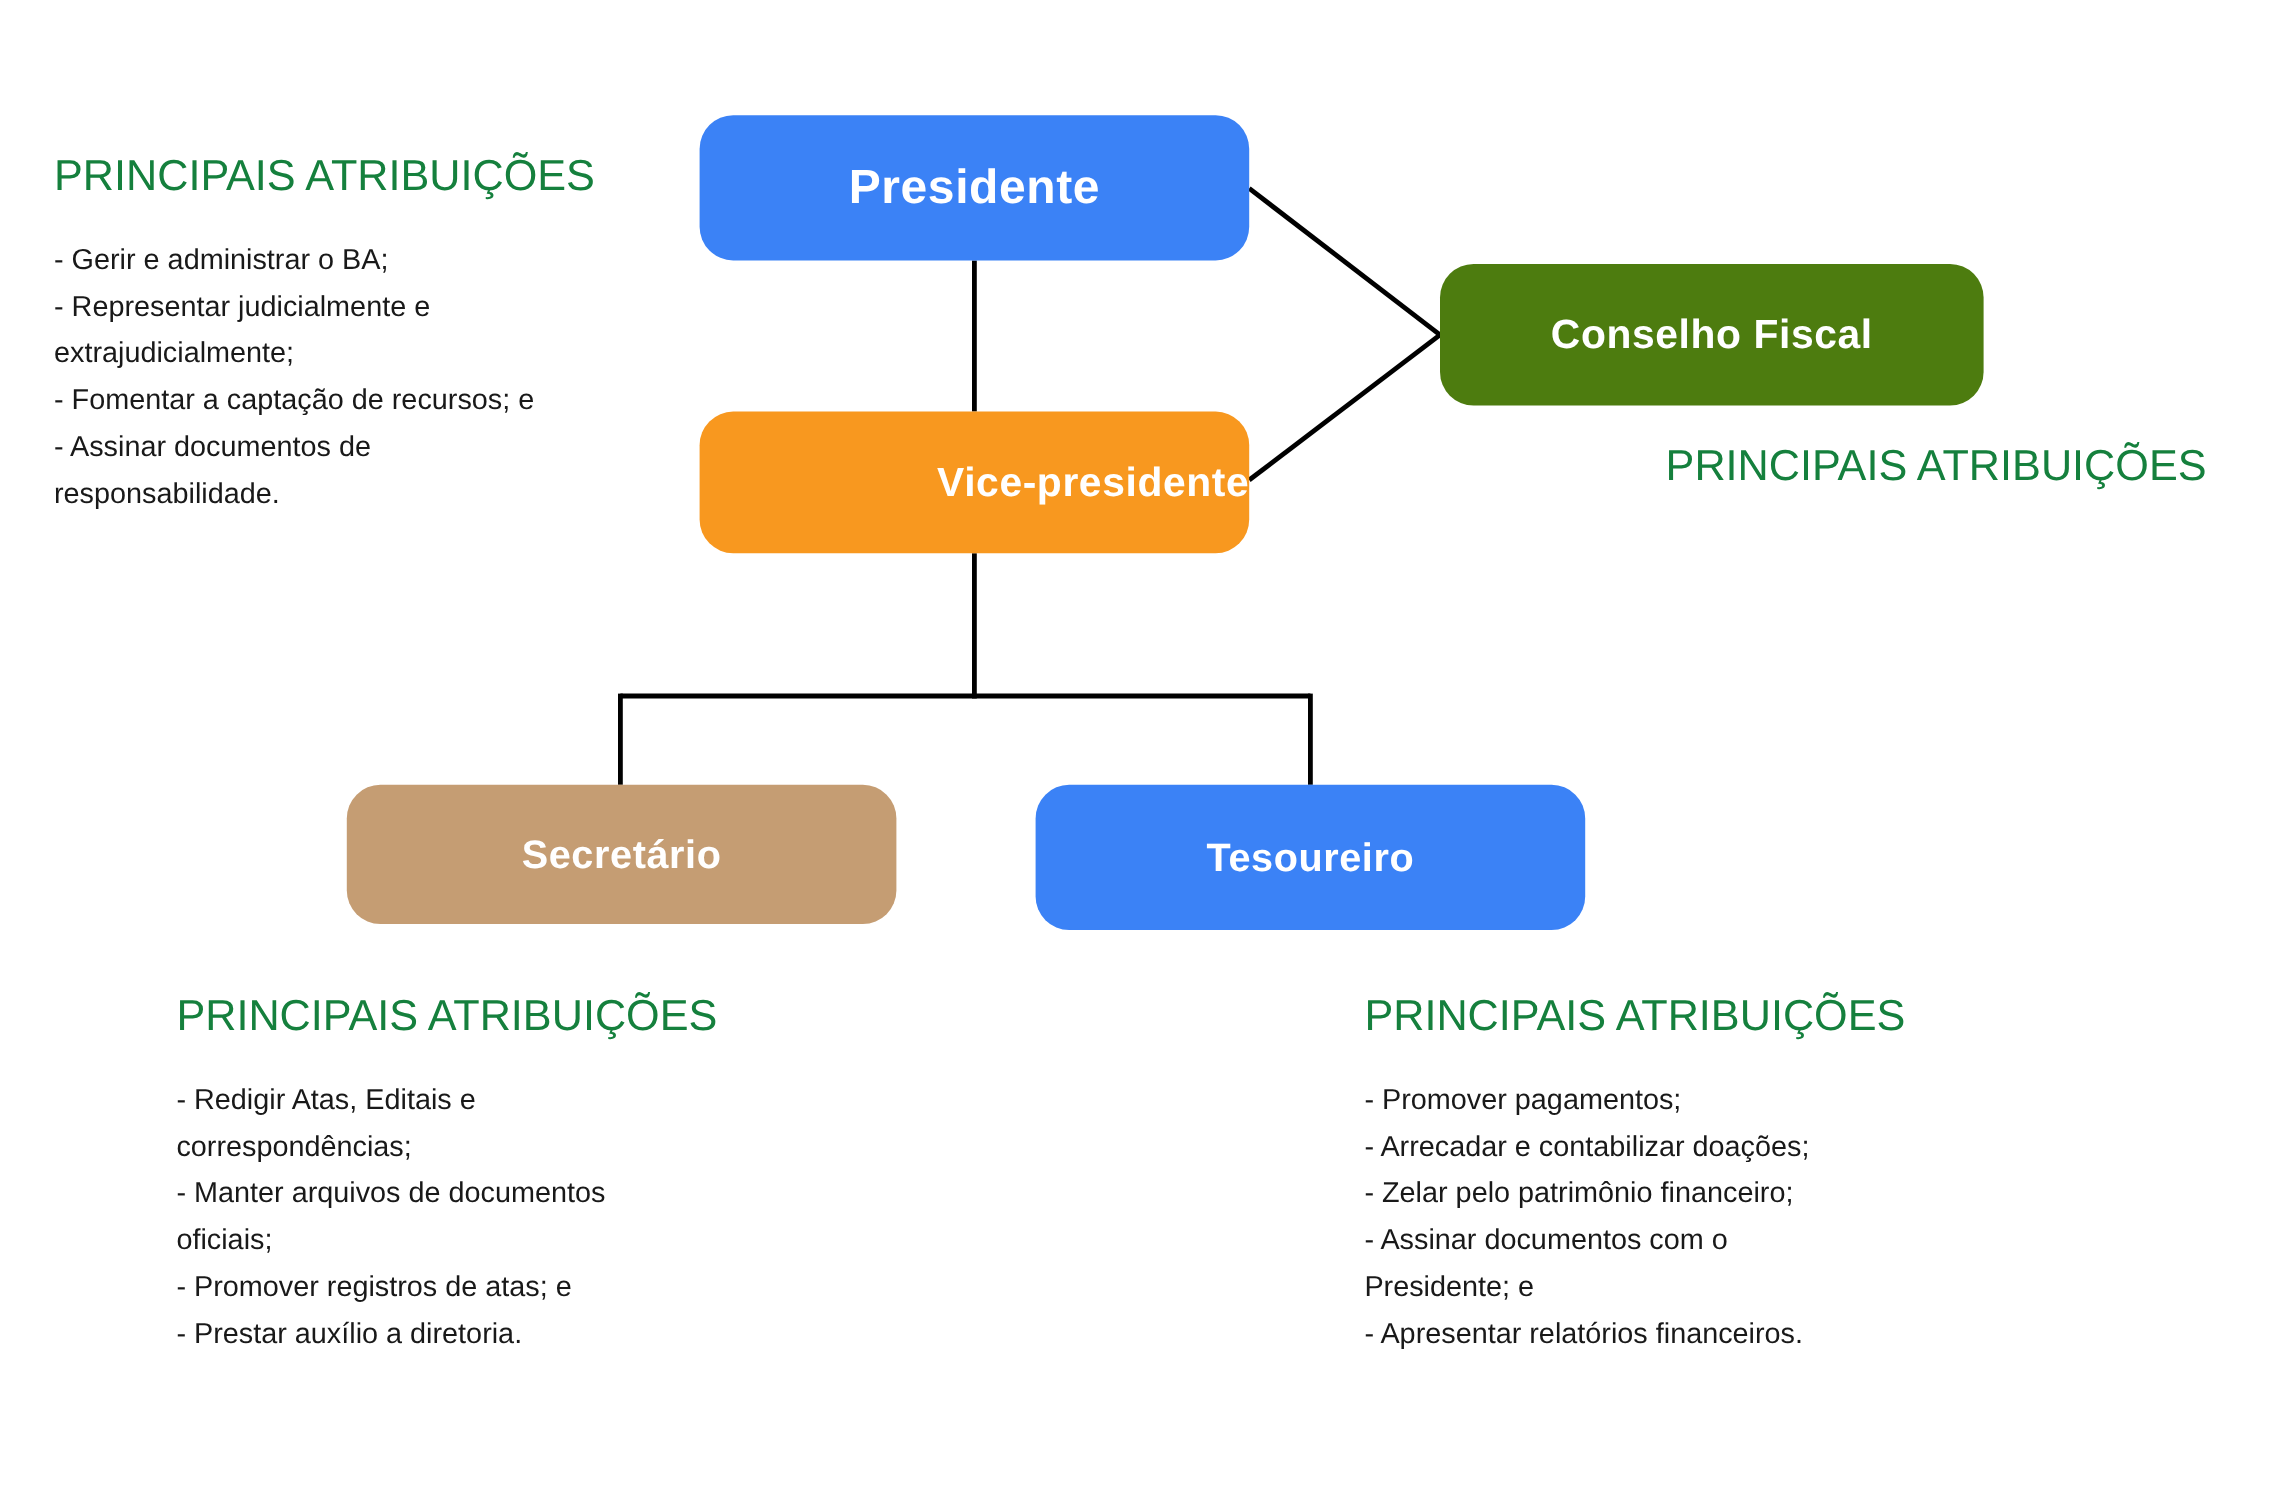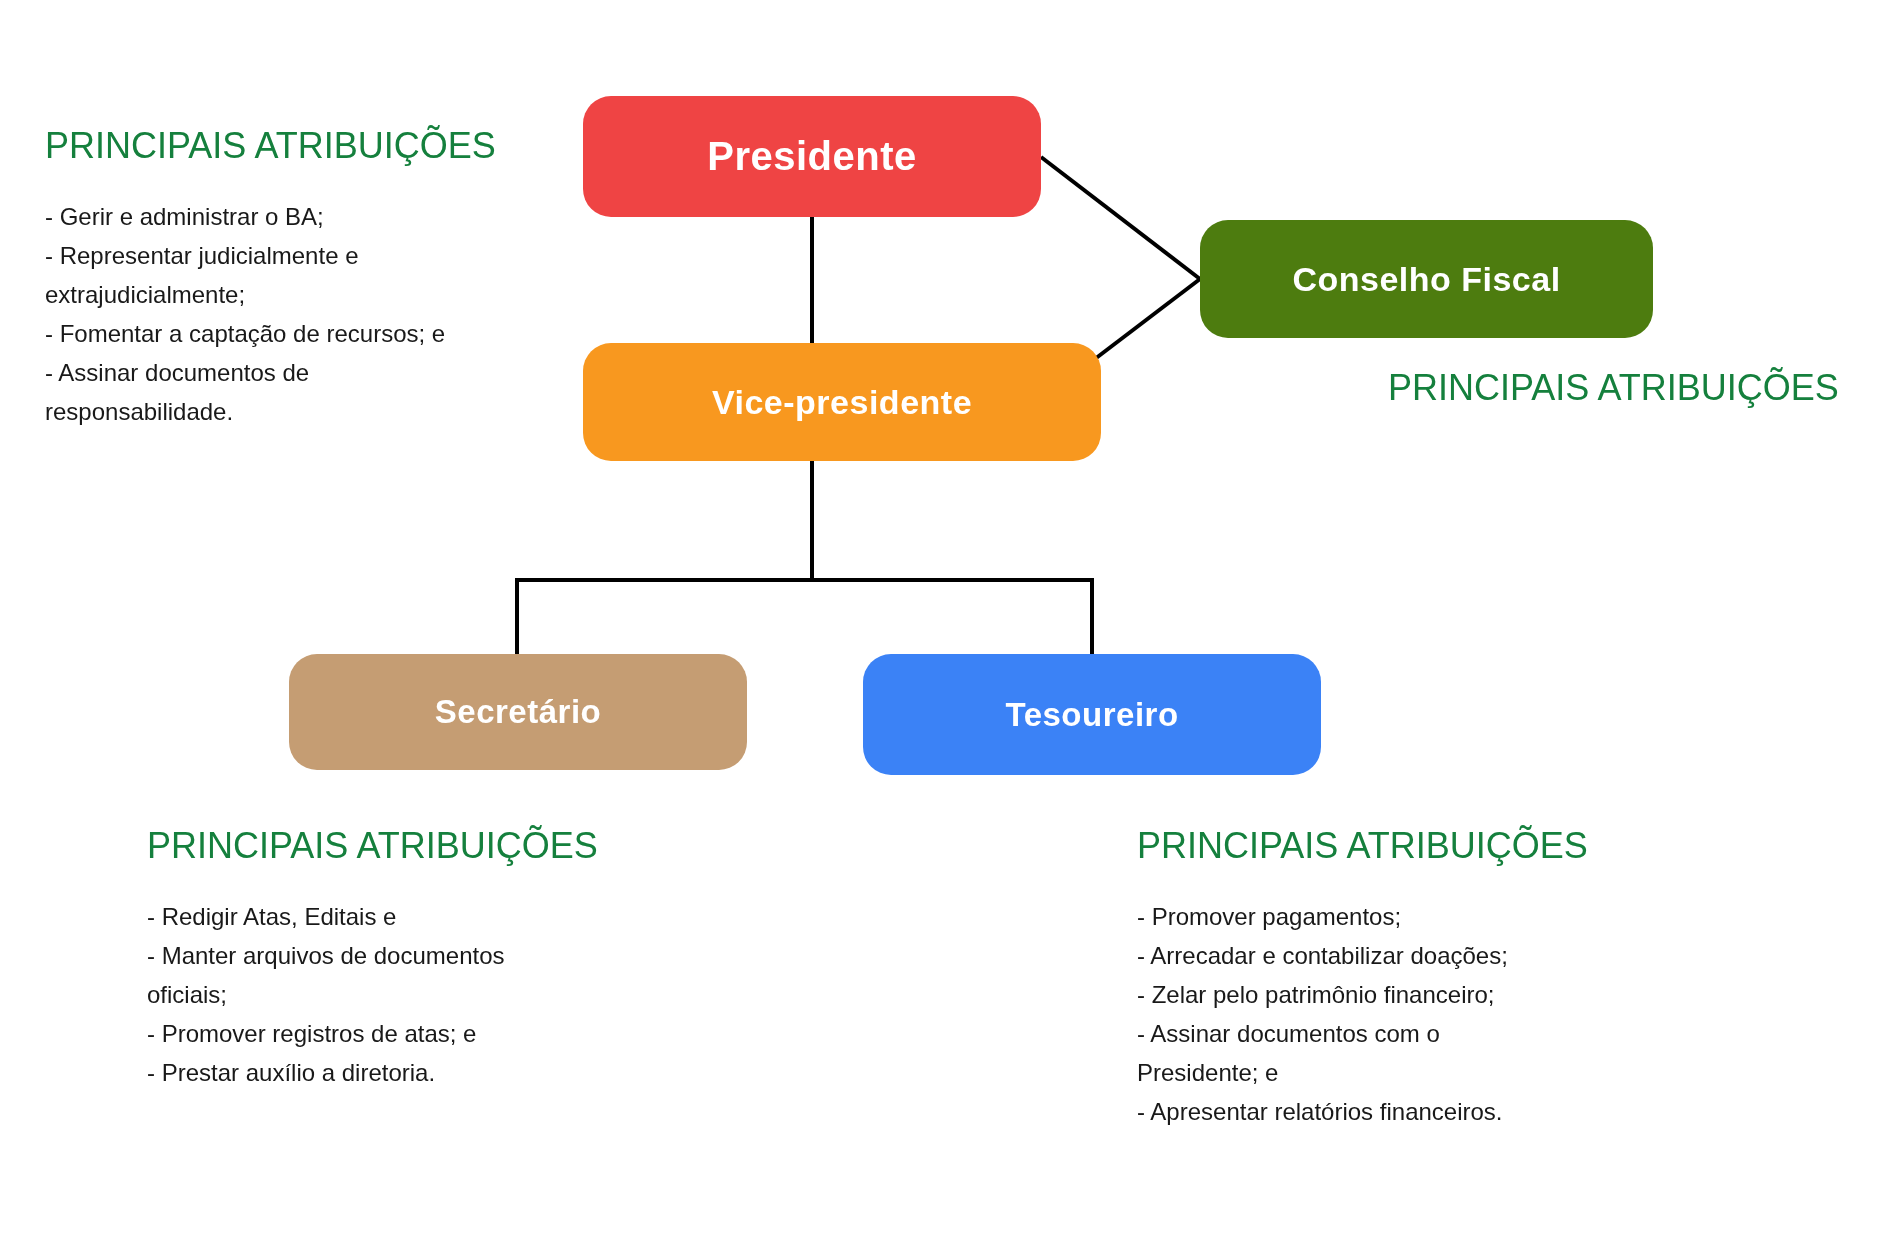--- a/index.html
+++ b/index.html
@@ -35,21 +35,21 @@
   }
   .node .node-label {
     color: #ffffff;
     font-weight: 700;
     font-size: 33px;
     letter-spacing: 0.5px;
     white-space: nowrap;
   }
   .node-presidente { left: 583px; top: 96px;  width: 458px; height: 121px; }
   .node-presidente .node-label { font-size: 40px; }
-  .node-vice       { left: 583px; top: 343px; width: 518px; height: 118px; }
+  .node-vice       { left: 583px; top: 343px; width: 458px; height: 118px; justify-content: flex-end; }
   .node-vice .node-label { font-size: 34px; }
   .node-conselho   { left: 1200px; top: 220px; width: 453px; height: 118px; }
   .node-conselho .node-label { font-size: 34px; }
   .node-secretario { left: 289px; top: 654px; width: 458px; height: 116px; }
   .node-tesoureiro { left: 863px; top: 654px; width: 458px; height: 121px; }
 
   .attr-block {
     position: absolute;
     color: #191919;
   }
@@ -83,21 +83,21 @@
   <svg class="connectors" viewBox="0 0 1900 1242" xmlns="http://www.w3.org/2000/svg">
     <line x1="812" y1="217" x2="812" y2="343"></line>
     <line x1="1041" y1="157" x2="1200" y2="279"></line>
     <line x1="1041" y1="400" x2="1200" y2="279"></line>
     <line x1="812" y1="461" x2="812" y2="582"></line>
     <line x1="517" y1="580" x2="1092" y2="580"></line>
     <line x1="517" y1="578" x2="517" y2="654"></line>
     <line x1="1092" y1="578" x2="1092" y2="654"></line>
   </svg>
 
-  <div class="node node-presidente" style="background: #ef4444;">
+  <div class="node node-presidente" style="background: #3b82f6;">
     <span class="node-label">Presidente</span>
   </div>
 
   <div class="node node-conselho" style="background: #4d7c0f;">
     <span class="node-label">Conselho Fiscal</span>
   </div>
 
   <div class="node node-vice" style="background: rgb(248, 152, 31);">
     <span class="node-label">Vice-presidente</span>
   </div>
@@ -123,20 +123,21 @@
   </section>
 
   <section class="attr-block block-conselho">
     <h2>PRINCIPAIS ATRIBUIÇÕES</h2>
   </section>
 
   <section class="attr-block block-secretario">
     <h2>PRINCIPAIS ATRIBUIÇÕES</h2>
     <div class="attr-lines">
       <div class="attr-line">- Redigir Atas, Editais e</div>
+      <div class="attr-line">correspondências;</div>
       <div class="attr-line">- Manter arquivos de documentos</div>
       <div class="attr-line">oficiais;</div>
       <div class="attr-line">- Promover registros de atas; e</div>
       <div class="attr-line">- Prestar auxílio a diretoria.</div>
     </div>
   </section>
 
   <section class="attr-block block-tesoureiro">
     <h2>PRINCIPAIS ATRIBUIÇÕES</h2>
     <div class="attr-lines">

